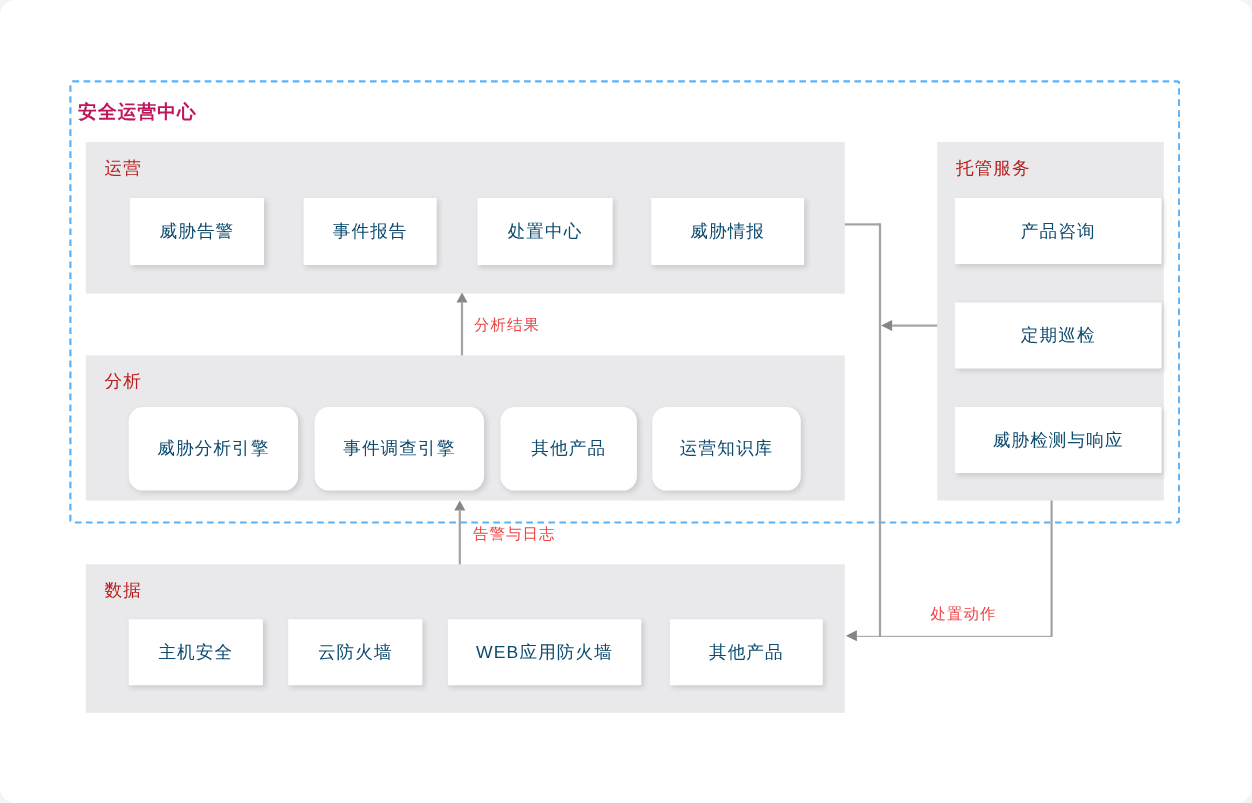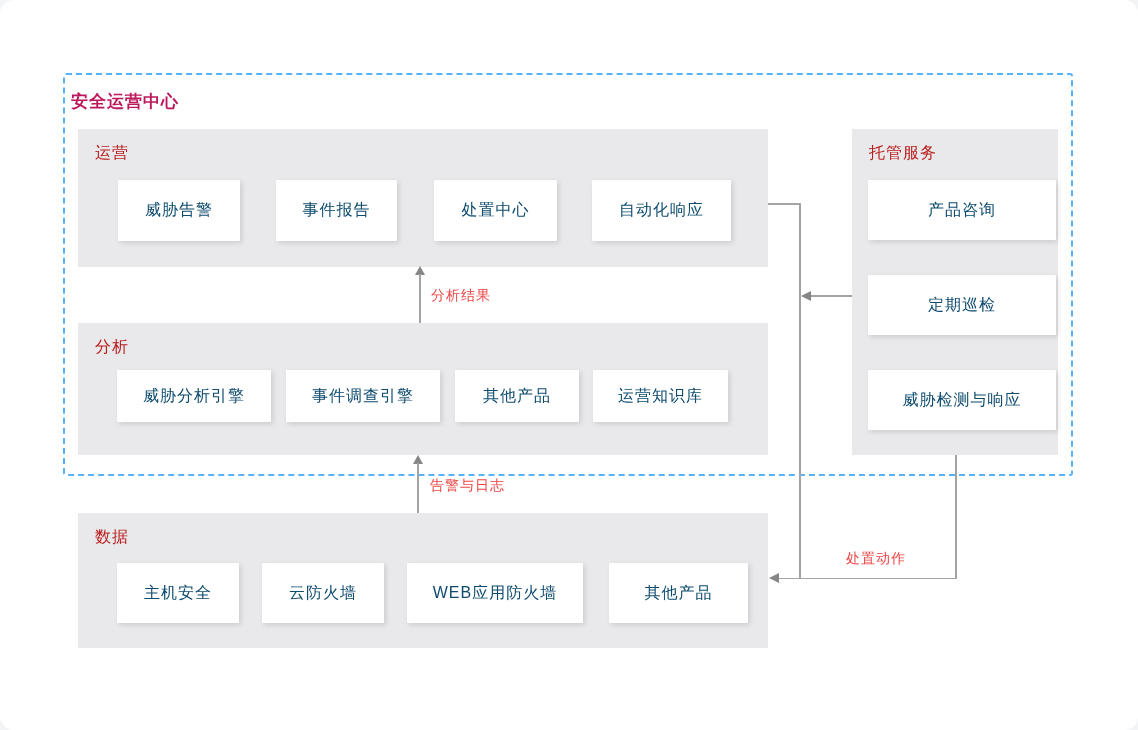--- a/index.html
+++ b/index.html
@@ -38,21 +38,21 @@
     display:flex;align-items:center;justify-content:center;
     font-size:16px;color:#0c4a6e;letter-spacing:1px;white-space:nowrap;
   }
   
   #panel-ops .node{top:51px;height:61px;}
   .ops-0{left:40px;width:122px;}
   .ops-1{left:198px;width:121px;}
   .ops-2{left:356px;width:123px;}
   .ops-3{left:514px;width:139px;}
   
-  #panel-analysis .node{top:47px;height:52px;}
+  #panel-analysis .node{top:47px;height:76px;border-radius:13px;}
   .ana-0{left:39px;width:154px;}
   .ana-1{left:208px;width:154px;}
   .ana-2{left:377px;width:124px;}
   .ana-3{left:515px;width:135px;}
   
   #panel-data .node{top:50px;height:60px;}
   .dat-0{left:39px;width:122px;}
   .dat-1{left:184px;width:122px;}
   .dat-2{left:329px;width:176px;}
   .dat-3{left:531px;width:139px;}
@@ -102,21 +102,21 @@
 <div class="card">
 
   <div class="soc-border"></div>
   <div class="soc-title">安全运营中心</div>
 
   <div class="panel" id="panel-ops">
     <div class="panel-title">运营</div>
     <div class="node ops-0">威胁告警</div>
     <div class="node ops-1">事件报告</div>
     <div class="node ops-2">处置中心</div>
-    <div class="node ops-3">自动化响应</div>
+    <div class="node ops-3">威胁情报</div>
   </div>
 
   <div class="panel" id="panel-analysis">
     <div class="panel-title">分析</div>
     <div class="node ana-0">威胁分析引擎</div>
     <div class="node ana-1">事件调查引擎</div>
     <div class="node ana-2">其他产品</div>
     <div class="node ana-3">运营知识库</div>
   </div>
 

